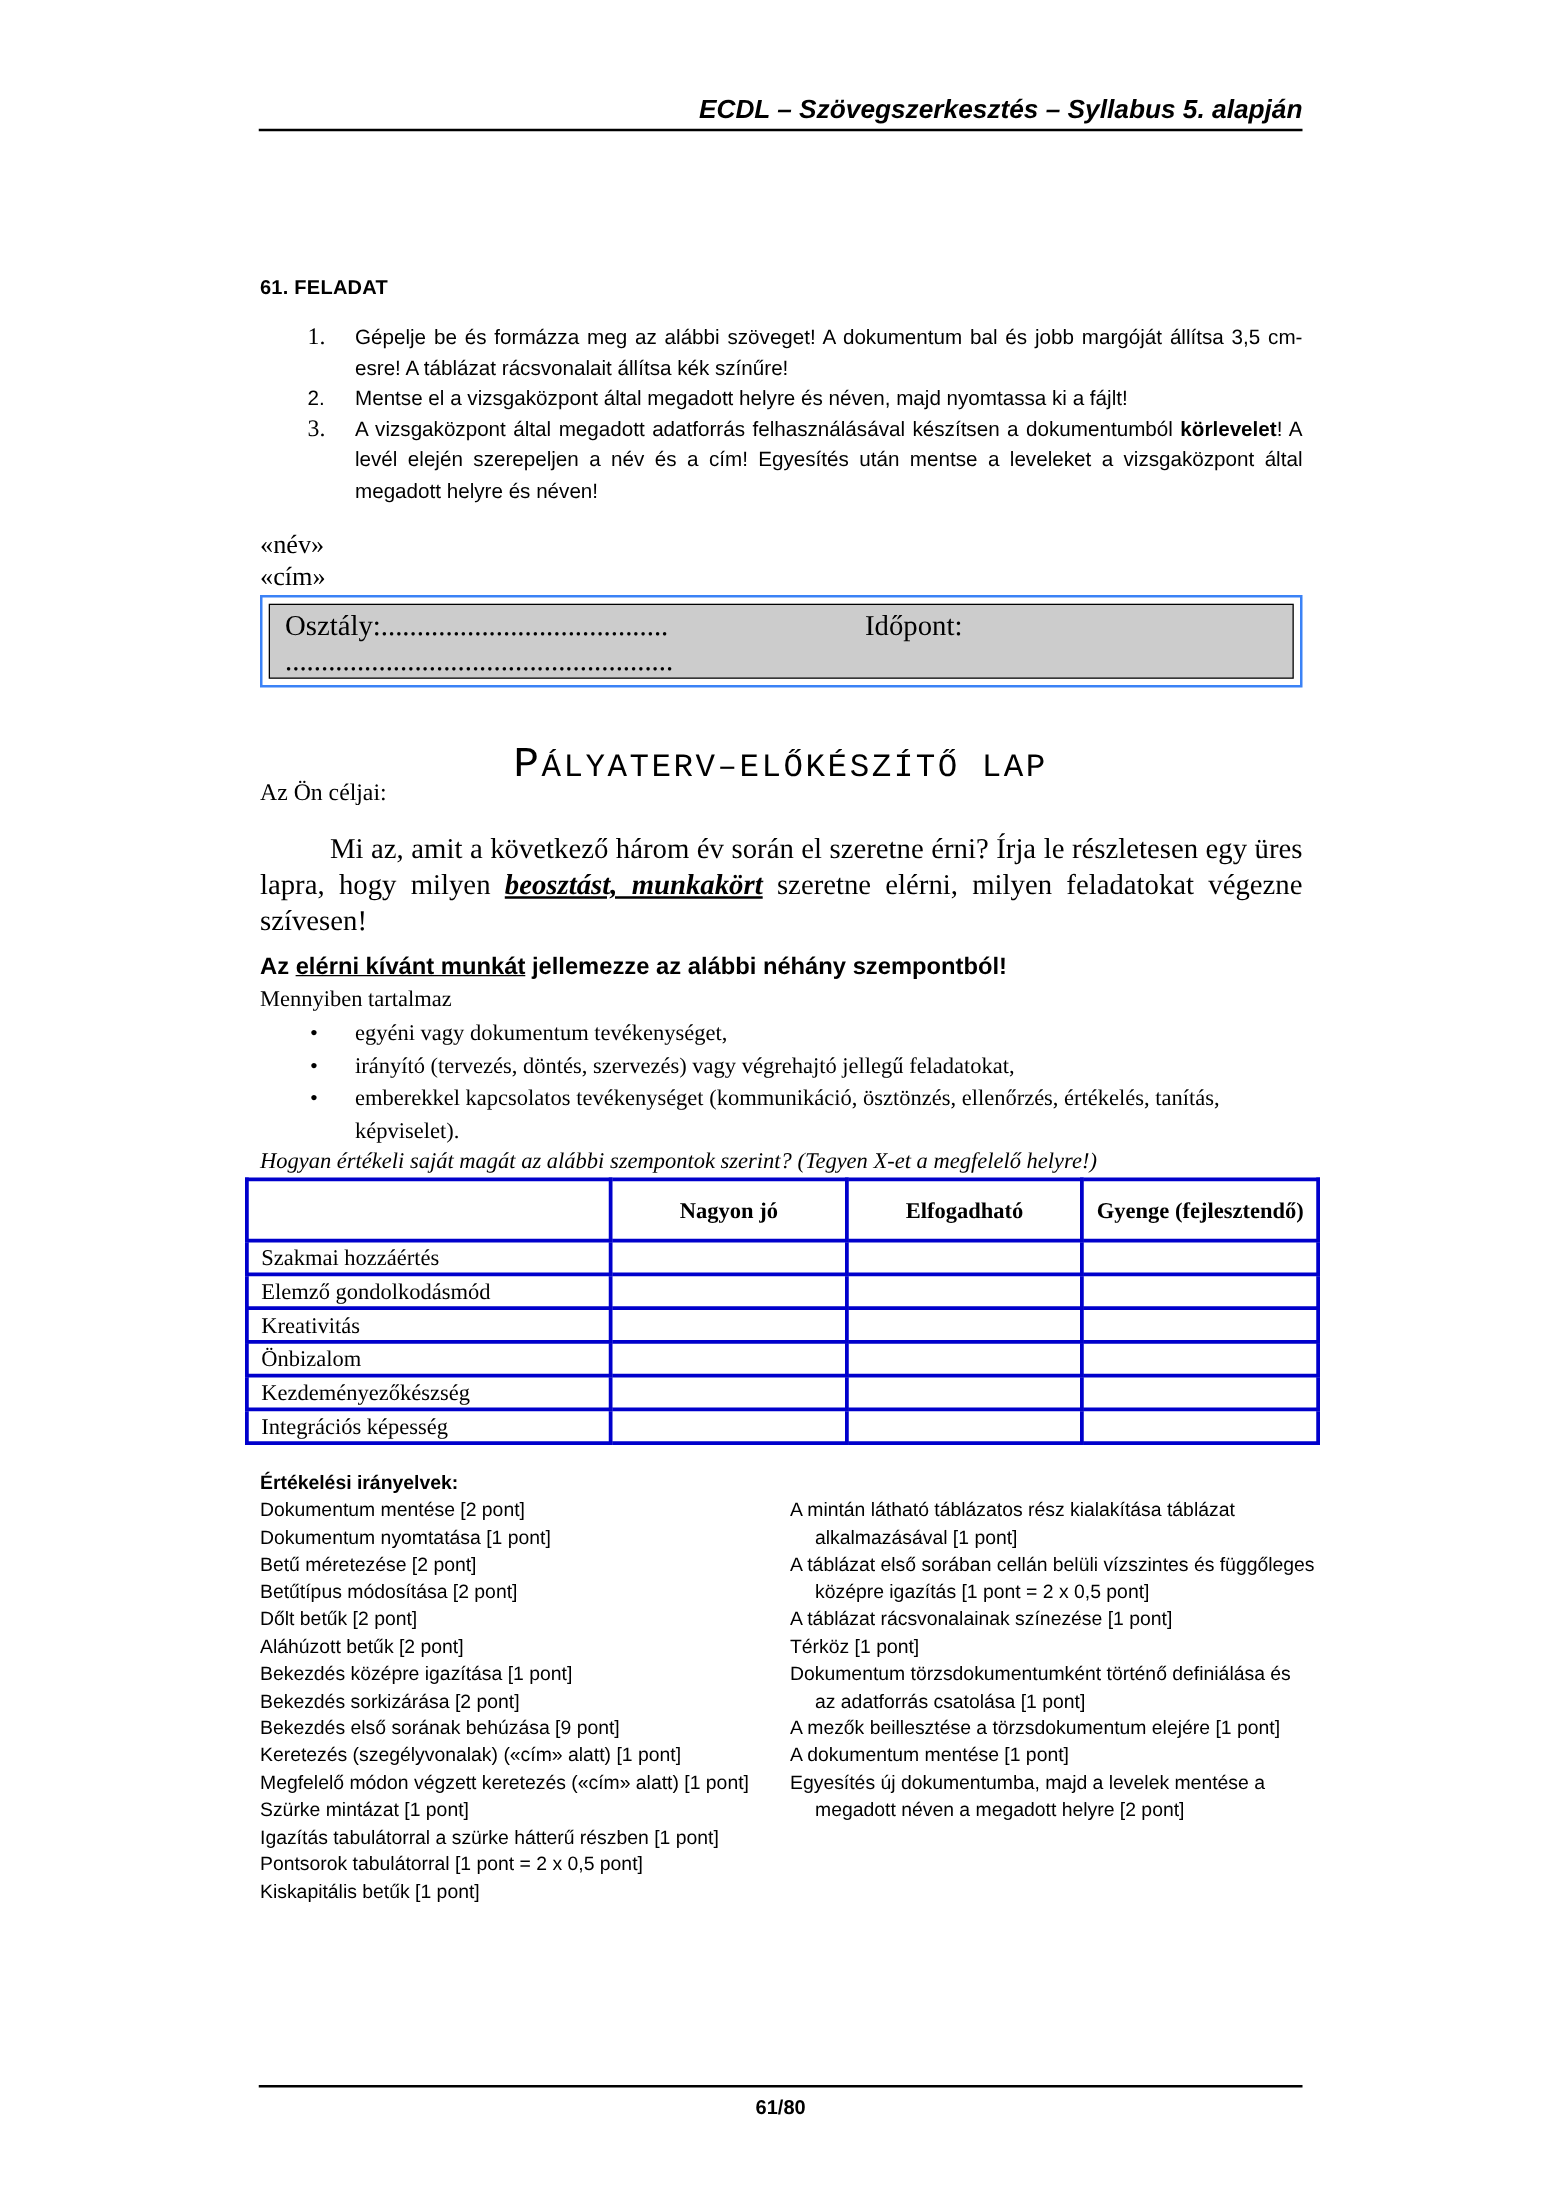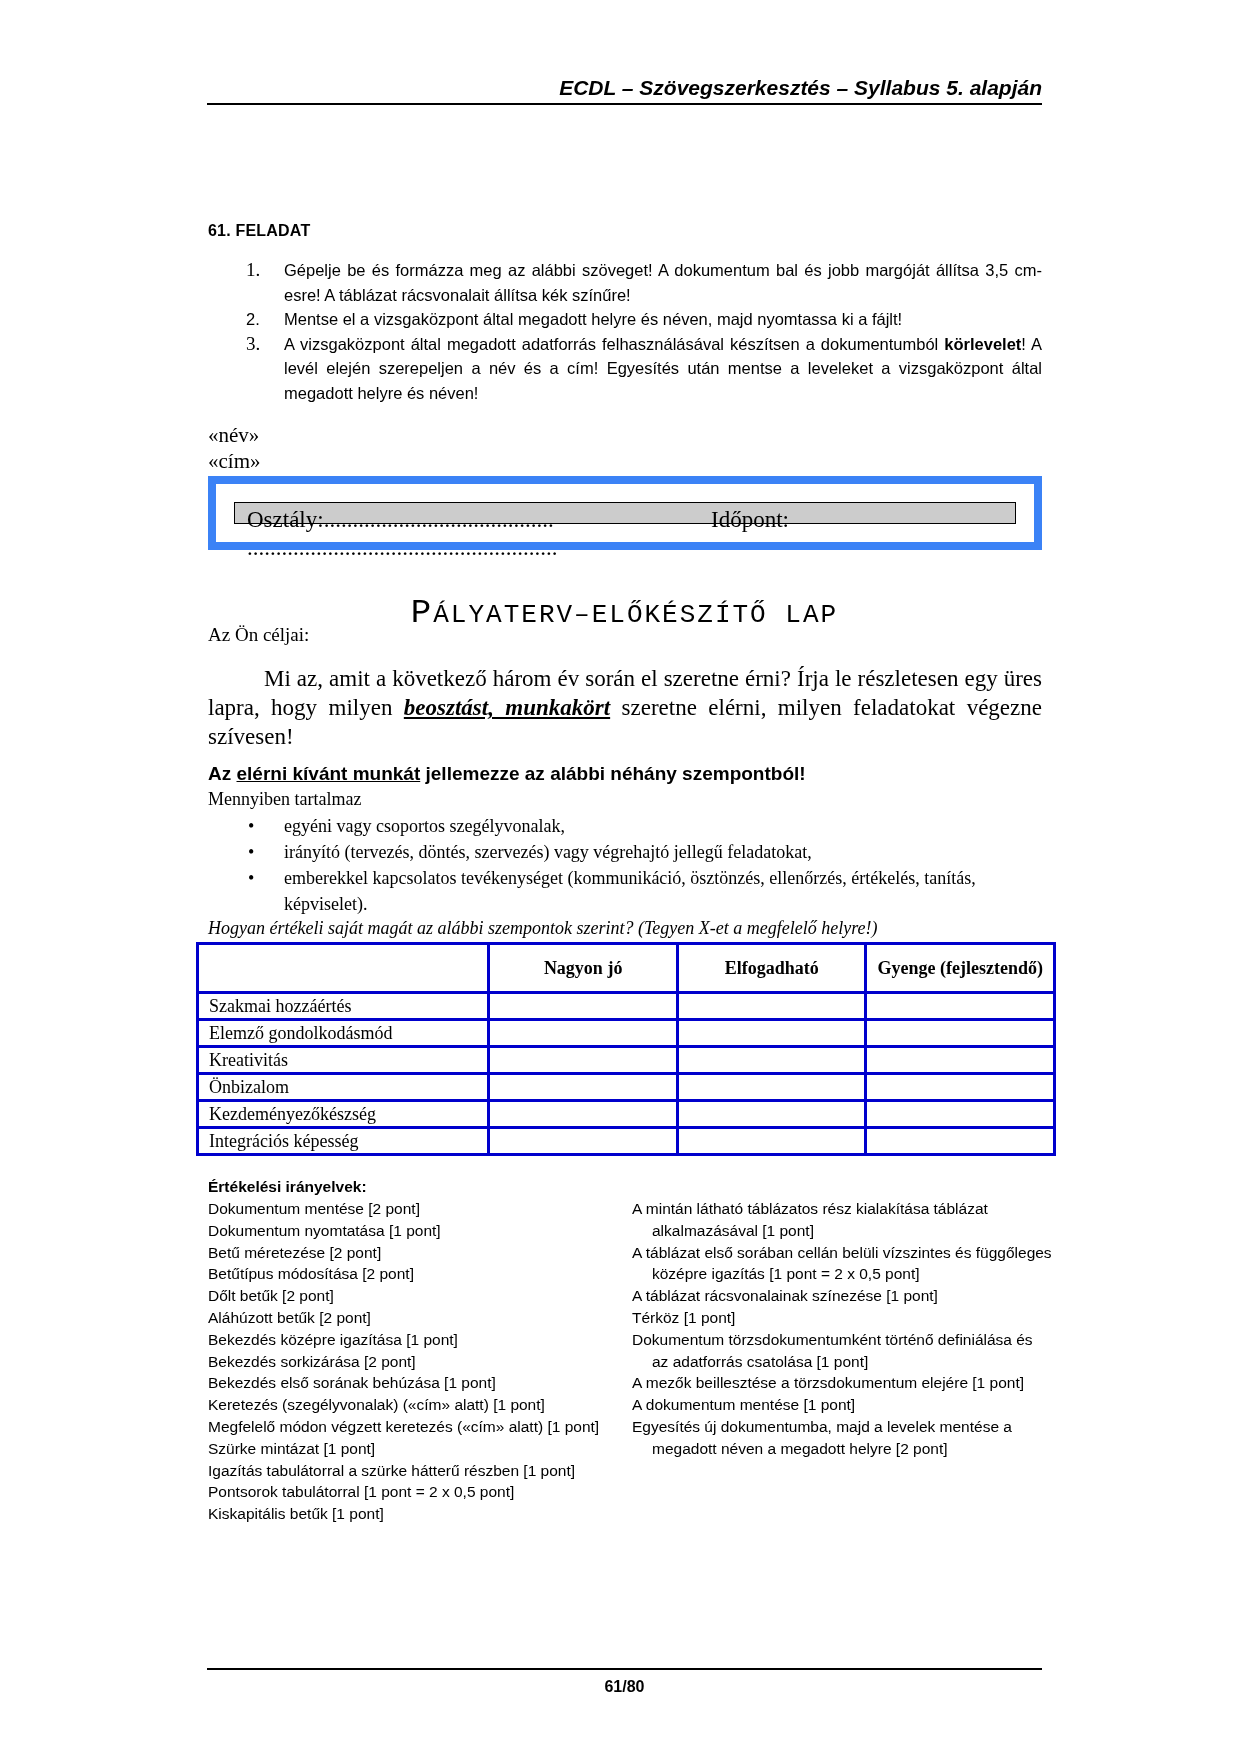--- a/index.html
+++ b/index.html
@@ -15,21 +15,21 @@
   #task-title { left:208px; top:222px; font-size:16px; font-weight:bold; letter-spacing:0.2px; }
   .task-list { left:240px; top:258px; width:802px; font-size:16.5px; line-height:24.5px; }
   .task-item { display:flex; }
   .task-num { width:44px; flex:none; padding-left:6px; box-sizing:border-box; }
   .task-text { flex:1; text-align:justify; }
   .task-num.bold { font-family:"Liberation Serif", serif; font-size:19px; }
 
   #nev { left:208px; top:423px; font-size:21px; }
   #cim { left:208px; top:449px; font-size:21px; }
 
-  #gray-box { left:208px; top:476px; width:834px; height:74px; box-sizing:border-box; border:8px solid #3b82f6; background:#fff; padding:18px; }
+  #gray-box { left:208px; top:476px; width:834px; height:74px; box-sizing:border-box; border:2px solid #3b82f6; background:#fff; padding:5px; }
   #gray-inner { width:100%; height:100%; box-sizing:border-box; border:1px solid #000; background:#cccccc; position:relative; font-size:23px; }
   #osztaly { position:absolute; left:12px; top:4px; }
   #idopont { position:absolute; left:476px; top:4px; }
   #dots2 { position:absolute; left:12px; top:32px; }
 
   #main-title { left:207px; width:835px; top:566px; text-align:center; font-size:26px; letter-spacing:2px;margin-top:28px; }
   #main-title .big { font-size:34px; }
 
   #goals { left:208px; top:624px; font-size:19px;text-align:center; }
   #para { left:208px; top:664px; width:834px; font-size:23px; line-height:29px; text-align:justify; text-indent:56px; }
@@ -95,21 +95,21 @@
 <div id="main-title" class="abs mono"><span class="big">P</span><span>ÁLYATERV–ELŐKÉSZÍTŐ LAP</span></div>
 
 <div id="goals" class="abs serif">Az Ön céljai:</div>
 <div id="para" class="abs serif"><span>Mi az, amit a következő három év során el szeretne érni? Írja le részletesen egy üres lapra, hogy milyen </span><span class="ul-it">beosztást, munkakört</span><span> szeretne elérni, milyen feladatokat végezne szívesen!</span></div>
 
 <div id="char-head" class="abs sans"><span>Az </span><u>elérni kívánt munkát</u><span> jellemezze az alábbi néhány szempontból!</span></div>
 <div id="menny" class="abs serif">Mennyiben tartalmaz</div>
 <div class="abs bullets serif">
   <div class="bullet">
       <span class="dot">•</span>
-      <span>egyéni vagy csoportos szegélyvonalak,</span>
+      <span>egyéni vagy dokumentum tevékenységet,</span>
     </div>
   <div class="bullet">
       <span class="dot">•</span>
       <span>irányító (tervezés, döntés, szervezés) vagy végrehajtó jellegű feladatokat,</span>
     </div>
   <div class="bullet">
       <span class="dot">•</span>
       <span>emberekkel kapcsolatos tevékenységet (kommunikáció, ösztönzés, ellenőrzés, értékelés, tanítás, képviselet).</span>
     </div>
 </div>
@@ -166,21 +166,21 @@
 <div id="crit-title" class="abs sans">Értékelési irányelvek:</div>
 <div id="crit-left" class="abs crit-col sans">
     <div class="crit-item">Dokumentum mentése [2 pont]</div>
     <div class="crit-item">Dokumentum nyomtatása [1 pont]</div>
     <div class="crit-item">Betű méretezése [2 pont]</div>
     <div class="crit-item">Betűtípus módosítása [2 pont]</div>
     <div class="crit-item">Dőlt betűk [2 pont]</div>
     <div class="crit-item">Aláhúzott betűk [2 pont]</div>
     <div class="crit-item">Bekezdés középre igazítása [1 pont]</div>
     <div class="crit-item">Bekezdés sorkizárása [2 pont]</div>
-    <div class="crit-item">Bekezdés első sorának behúzása [1 pont]</div>
+    <div class="crit-item">Bekezdés első sorának behúzása [9 pont]</div>
     <div class="crit-item">Keretezés (szegélyvonalak) («cím» alatt) [1 pont]</div>
     <div class="crit-item">Megfelelő módon végzett keretezés («cím» alatt) [1 pont]</div>
     <div class="crit-item">Szürke mintázat [1 pont]</div>
     <div class="crit-item">Igazítás tabulátorral a szürke hátterű részben [1 pont]</div>
     <div class="crit-item">Pontsorok tabulátorral [1 pont = 2 x 0,5 pont]</div>
     <div class="crit-item">Kiskapitális betűk [1 pont]</div>
   </div>
 <div id="crit-right" class="abs crit-col sans">
     <div class="crit-item">A mintán látható táblázatos rész kialakítása táblázat alkalmazásával [1 pont]</div>
     <div class="crit-item">A táblázat első sorában cellán belüli vízszintes és függőleges középre igazítás [1 pont = 2 x 0,5 pont]</div>

